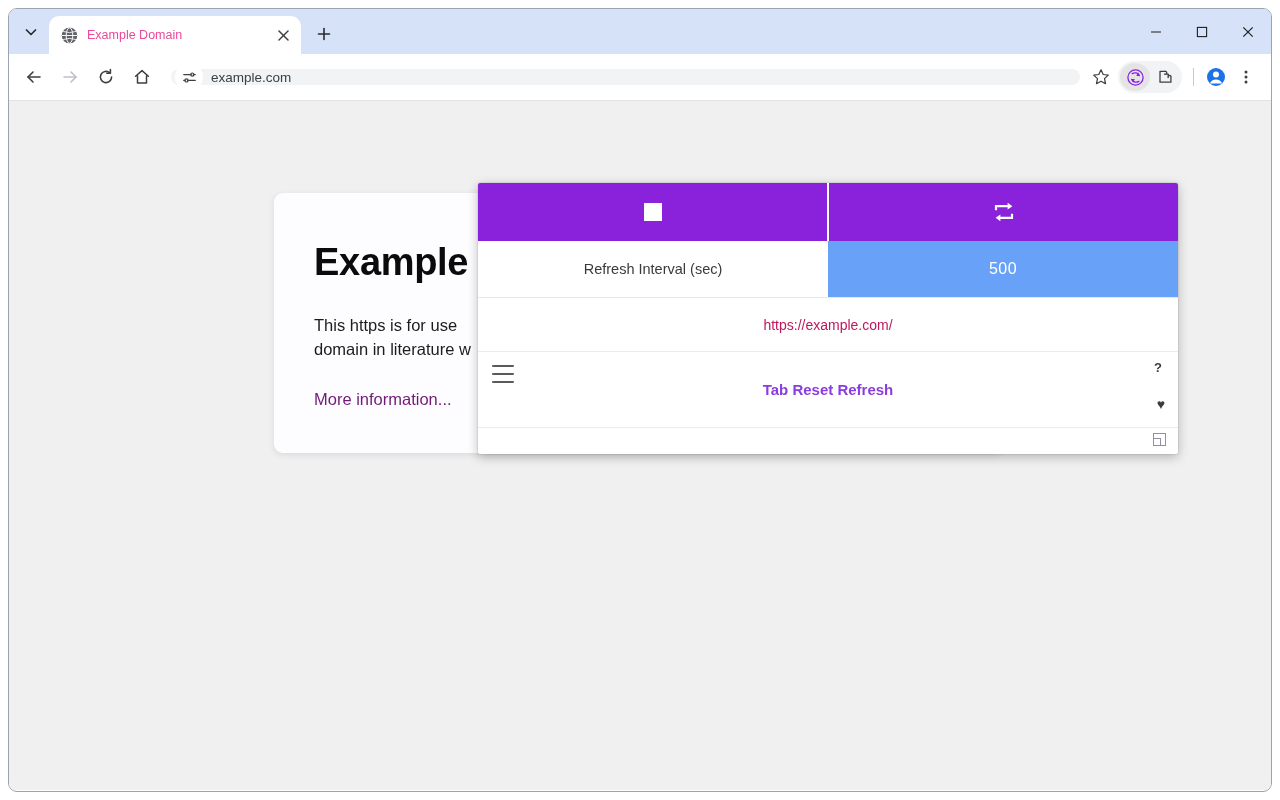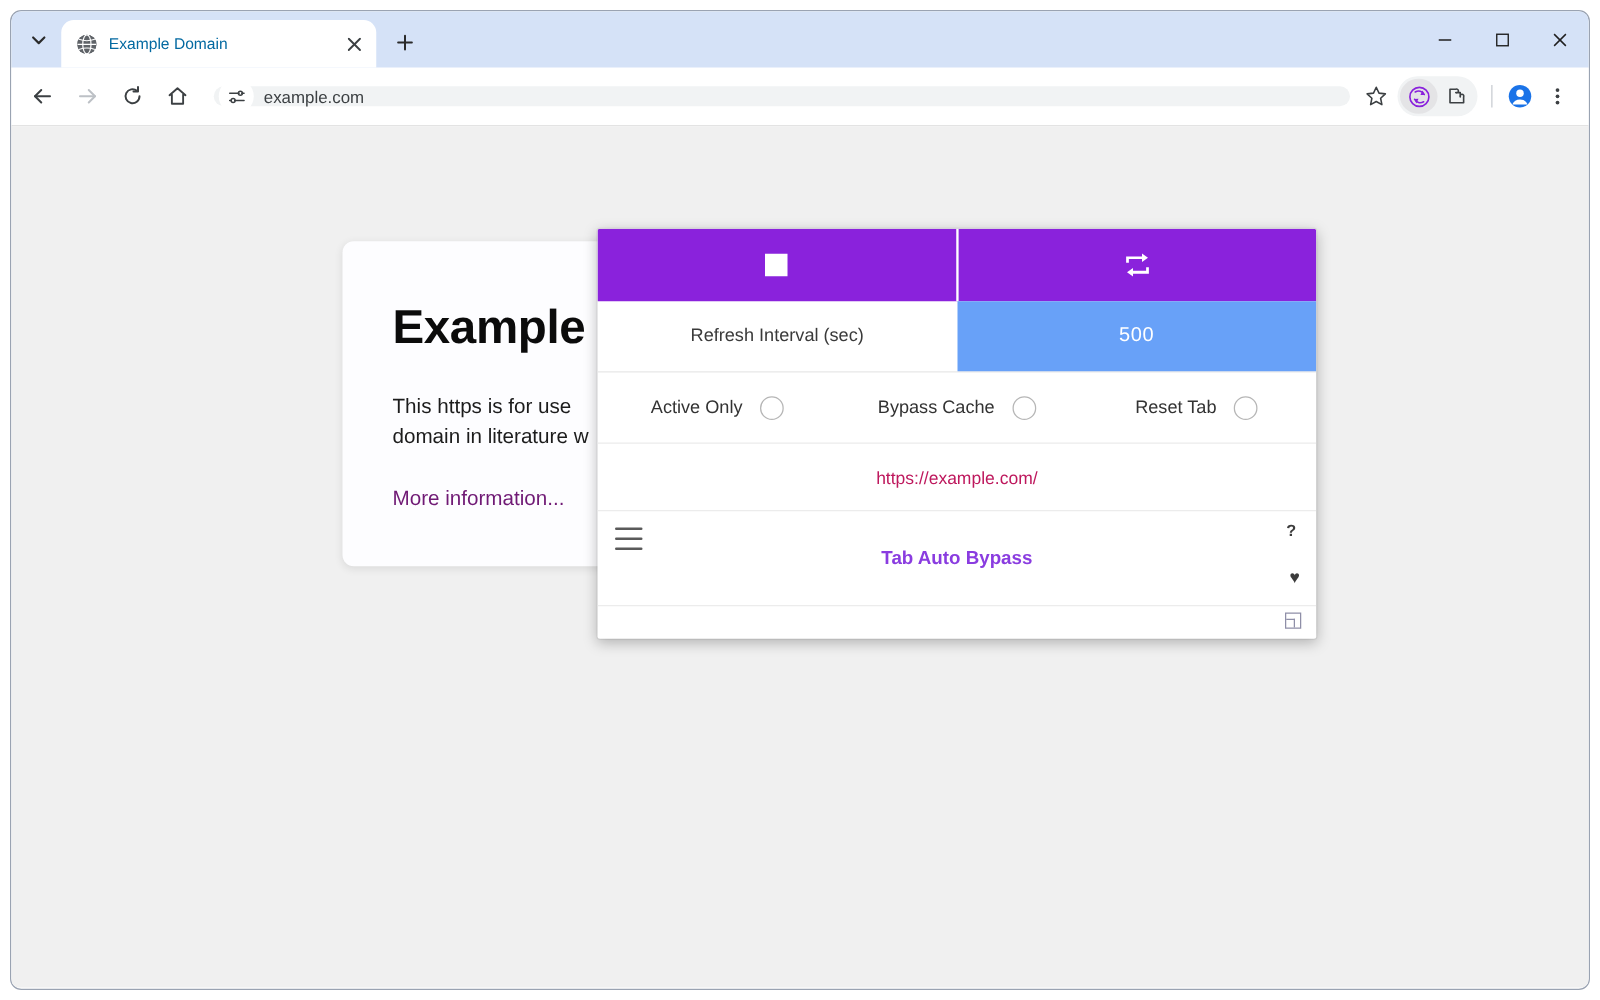--- a/index.html
+++ b/index.html
@@ -46,21 +46,21 @@
     border-radius: 10px 10px 0 0;
     display: flex;
     align-items: center;
     padding: 0 8px 0 12px;
     position: relative;
   }
   .tab-favicon { width: 17px; height: 17px; flex: 0 0 17px; margin-right: 9px; }
   .tab-title {
     flex: 1;
     font-size: 12.5px;
-    color: #0369a1;
+    color: #ec4899;
     white-space: nowrap;
     overflow: hidden;
     text-overflow: ellipsis;
   }
   .tab-close {
     width: 20px; height: 20px;
     display: flex; align-items: center; justify-content: center;
     border-radius: 50%;
     cursor: pointer;
   }
@@ -190,21 +190,21 @@
     font-size: 16.5px;
     color: #701a75;
     text-decoration: none;
     cursor: pointer;
   }
 
   
   #ext-popup {
     position: absolute;
     left: 469px; top: 82px;
-    width: 575px;
+    width: 700px;
     background: #ffffff;
     border-radius: 2px;
     box-shadow: 0 3px 11px rgba(0,0,0,0.26), 0 0 0 1px rgba(0,0,0,0.05);
     overflow: hidden;
     font-family: "Liberation Sans", sans-serif;
   }
 
   #popup-header {
     display: flex;
     height: 58px;
@@ -510,46 +510,32 @@
             <path d="M9.4 13.4 L4.6 16.8 L9.4 20.2 Z" fill="#ffffff"></path>
           </svg>
         </div>
       </div>
 
       <div id="interval-row">
         <div id="interval-label">Refresh Interval (sec)</div>
         <div id="interval-value">500</div>
       </div>
 
-      <div id="options-row">
-        <div class="option-cell">
-          <span class="option-label">Active Only</span>
-          <span class="option-radio"></span>
-        </div>
-        <div class="option-cell">
-          <span class="option-label">Bypass Cache</span>
-          <span class="option-radio"></span>
-        </div>
-        <div class="option-cell">
-          <span class="option-label">Reset Tab</span>
-          <span class="option-radio"></span>
-        </div>
-      </div>
 
       <div id="url-row">
         <span id="url-text">https://example.com/</span>
       </div>
 
       <div id="brand-row">
         <div id="hamburger-btn">
           <span></span>
           <span></span>
           <span></span>
         </div>
-        <div id="brand-title">Tab Auto Bypass</div>
+        <div id="brand-title">Tab Reset Refresh</div>
         <div id="help-btn">?</div>
         <div id="favorite-btn">♥</div>
       </div>
 
       <div id="footer-row">
         <div id="resize-handle"></div>
       </div>
 
     </div>
   </div>

